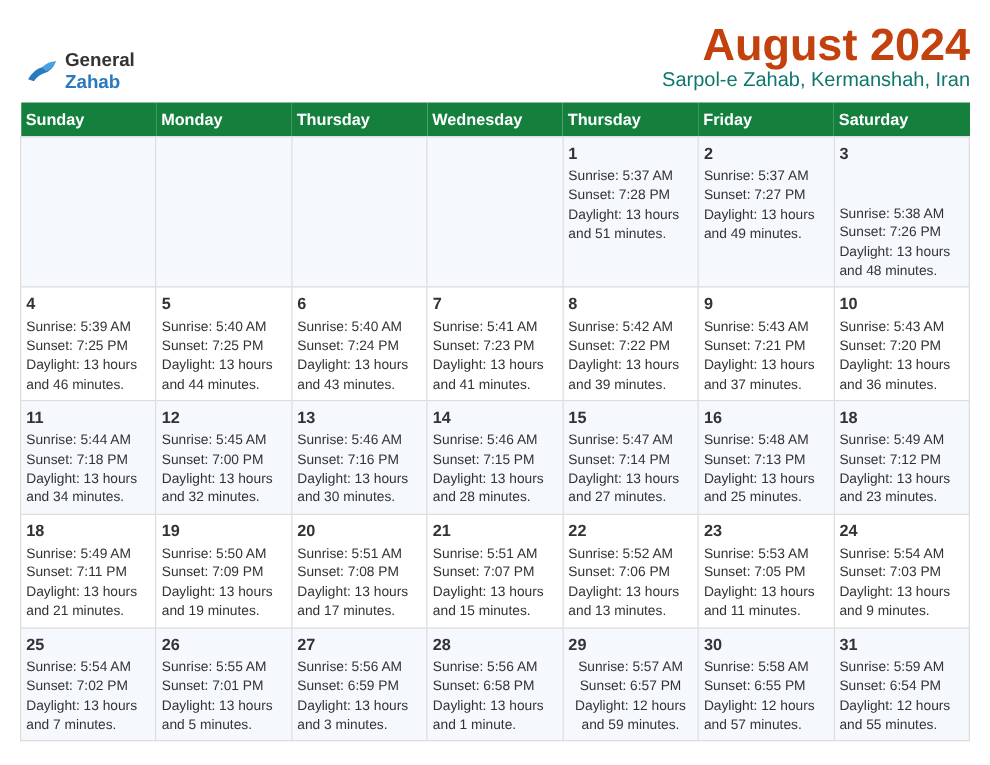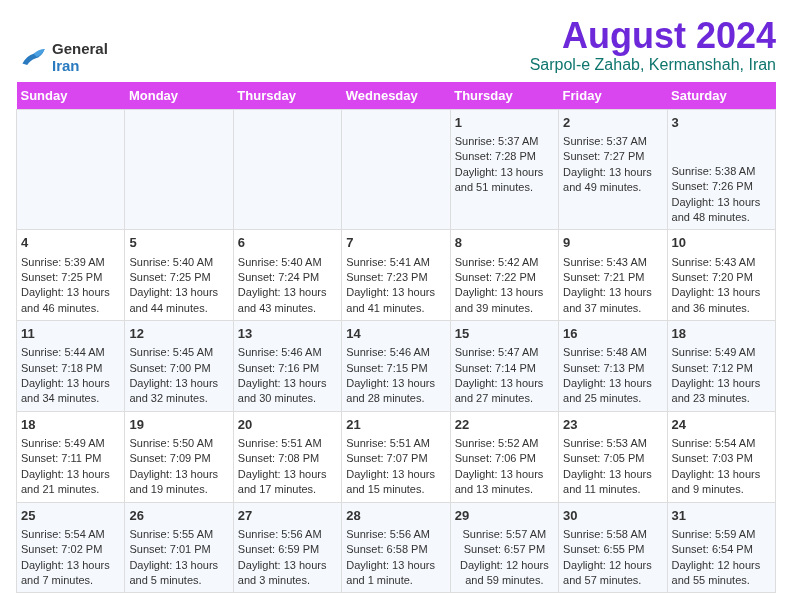--- a/index.html
+++ b/index.html
@@ -24,34 +24,34 @@
     .logo-bird {
       width: 32px;
       height: 32px;
     }
     .title-block {
       text-align: right;
     }
     .main-title {
       font-size: 36px;
       font-weight: bold;
-      color: #6d28d9;
+      color: #c2410c;
       line-height: 1.1;
     }
     .subtitle {
       font-size: 16px;
       color: #0f766e;
     }
     table {
       width: 100%;
       border-collapse: collapse;
       font-size: 11px;
     }
     thead tr th {
-      background-color: #d946ef;
+      background-color: #15803d;
       color: #fff;
       padding: 6px 4px;
       text-align: left;
       font-size: 13px;
       font-weight: bold;
     }
     tbody tr td {
       vertical-align: top;
       padding: 4px;
       border: 1px solid #ddd;
@@ -84,21 +84,21 @@
 <body>
 
 <div class="header">
   <div class="logo">
     <svg class="logo-bird" viewBox="0 0 40 40">
       <path d="M8 28 Q14 18 22 16 Q30 14 36 10 Q32 20 24 22 Q18 24 14 30 Z" fill="#2a7abf"></path>
       <path d="M22 16 Q28 10 36 10 Q32 18 26 20 Z" fill="#4aa0e0"></path>
     </svg>
     <div>
       <div style="font-size:15px;font-weight:bold;color:#333;">General</div>
-      <div style="font-size:15px;font-weight:bold;color:#2a7abf;">Iran</div>
+      <div style="font-size:15px;font-weight:bold;color:#2a7abf;">Zahab</div>
     </div>
   </div>
   <div class="title-block">
     <div class="main-title">August 2024</div>
     <div class="subtitle">Sarpol-e Zahab, Kermanshah, Iran</div>
   </div>
 </div>
 
 <table>
   <thead>

